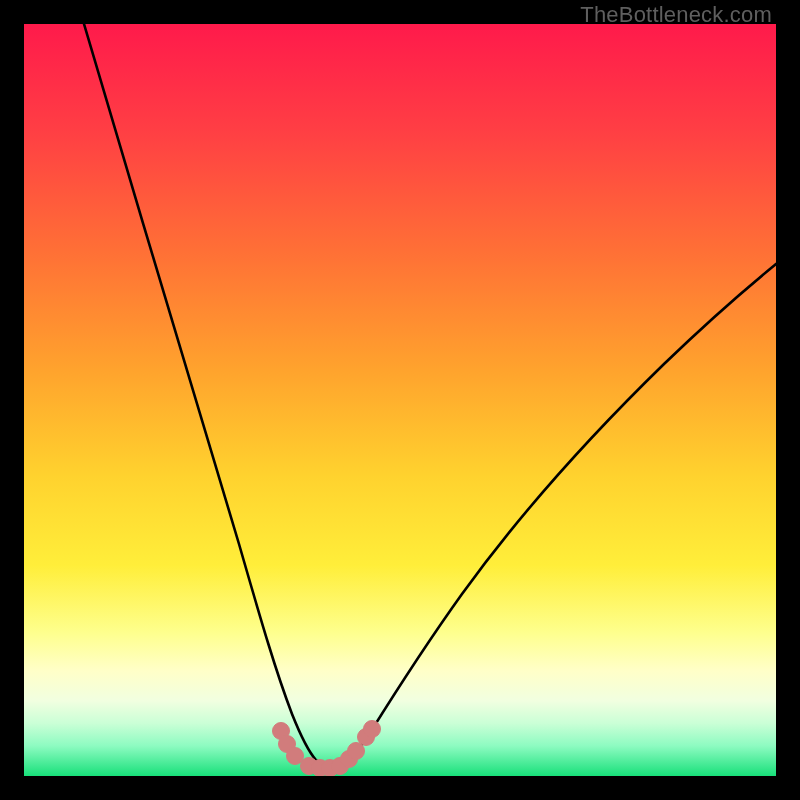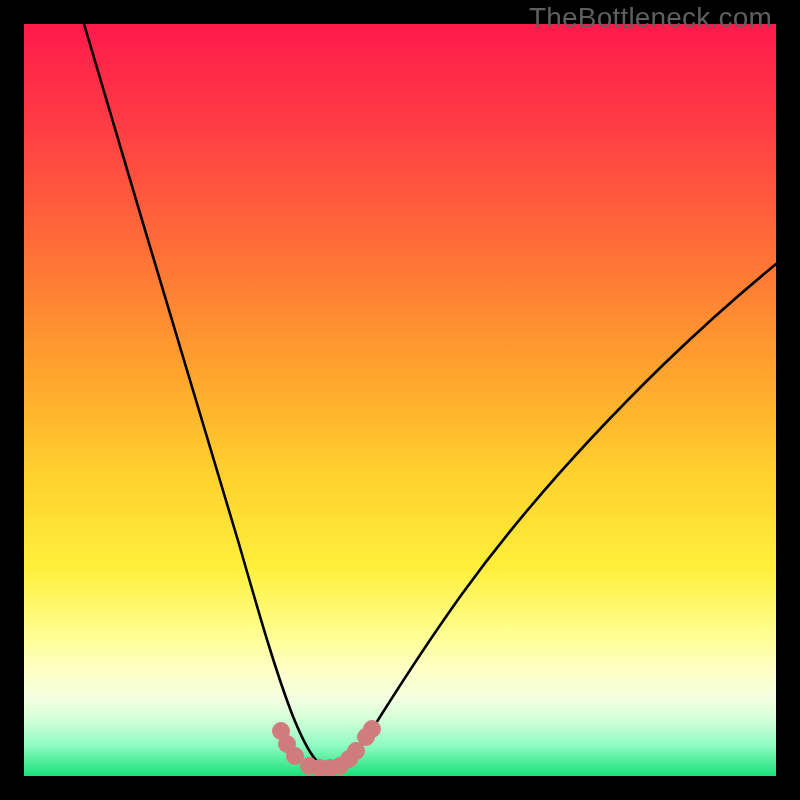--- a/index.html
+++ b/index.html
@@ -24,21 +24,21 @@
     left: 0;
     top: 0;
     width: 752px;
     height: 752px;
   }
   .watermark {
     position: absolute;
     top: 2px;
     right: 28px;
     color: #5f5f5f;
-    font-size: 28px;
+    font-size: 22px;
     font-weight: 500;
     font-family: Arial, sans-serif;
     letter-spacing: 0.2px;
   }
   svg {
     display: block;
   }
 </style>
 </head>
 <body>

